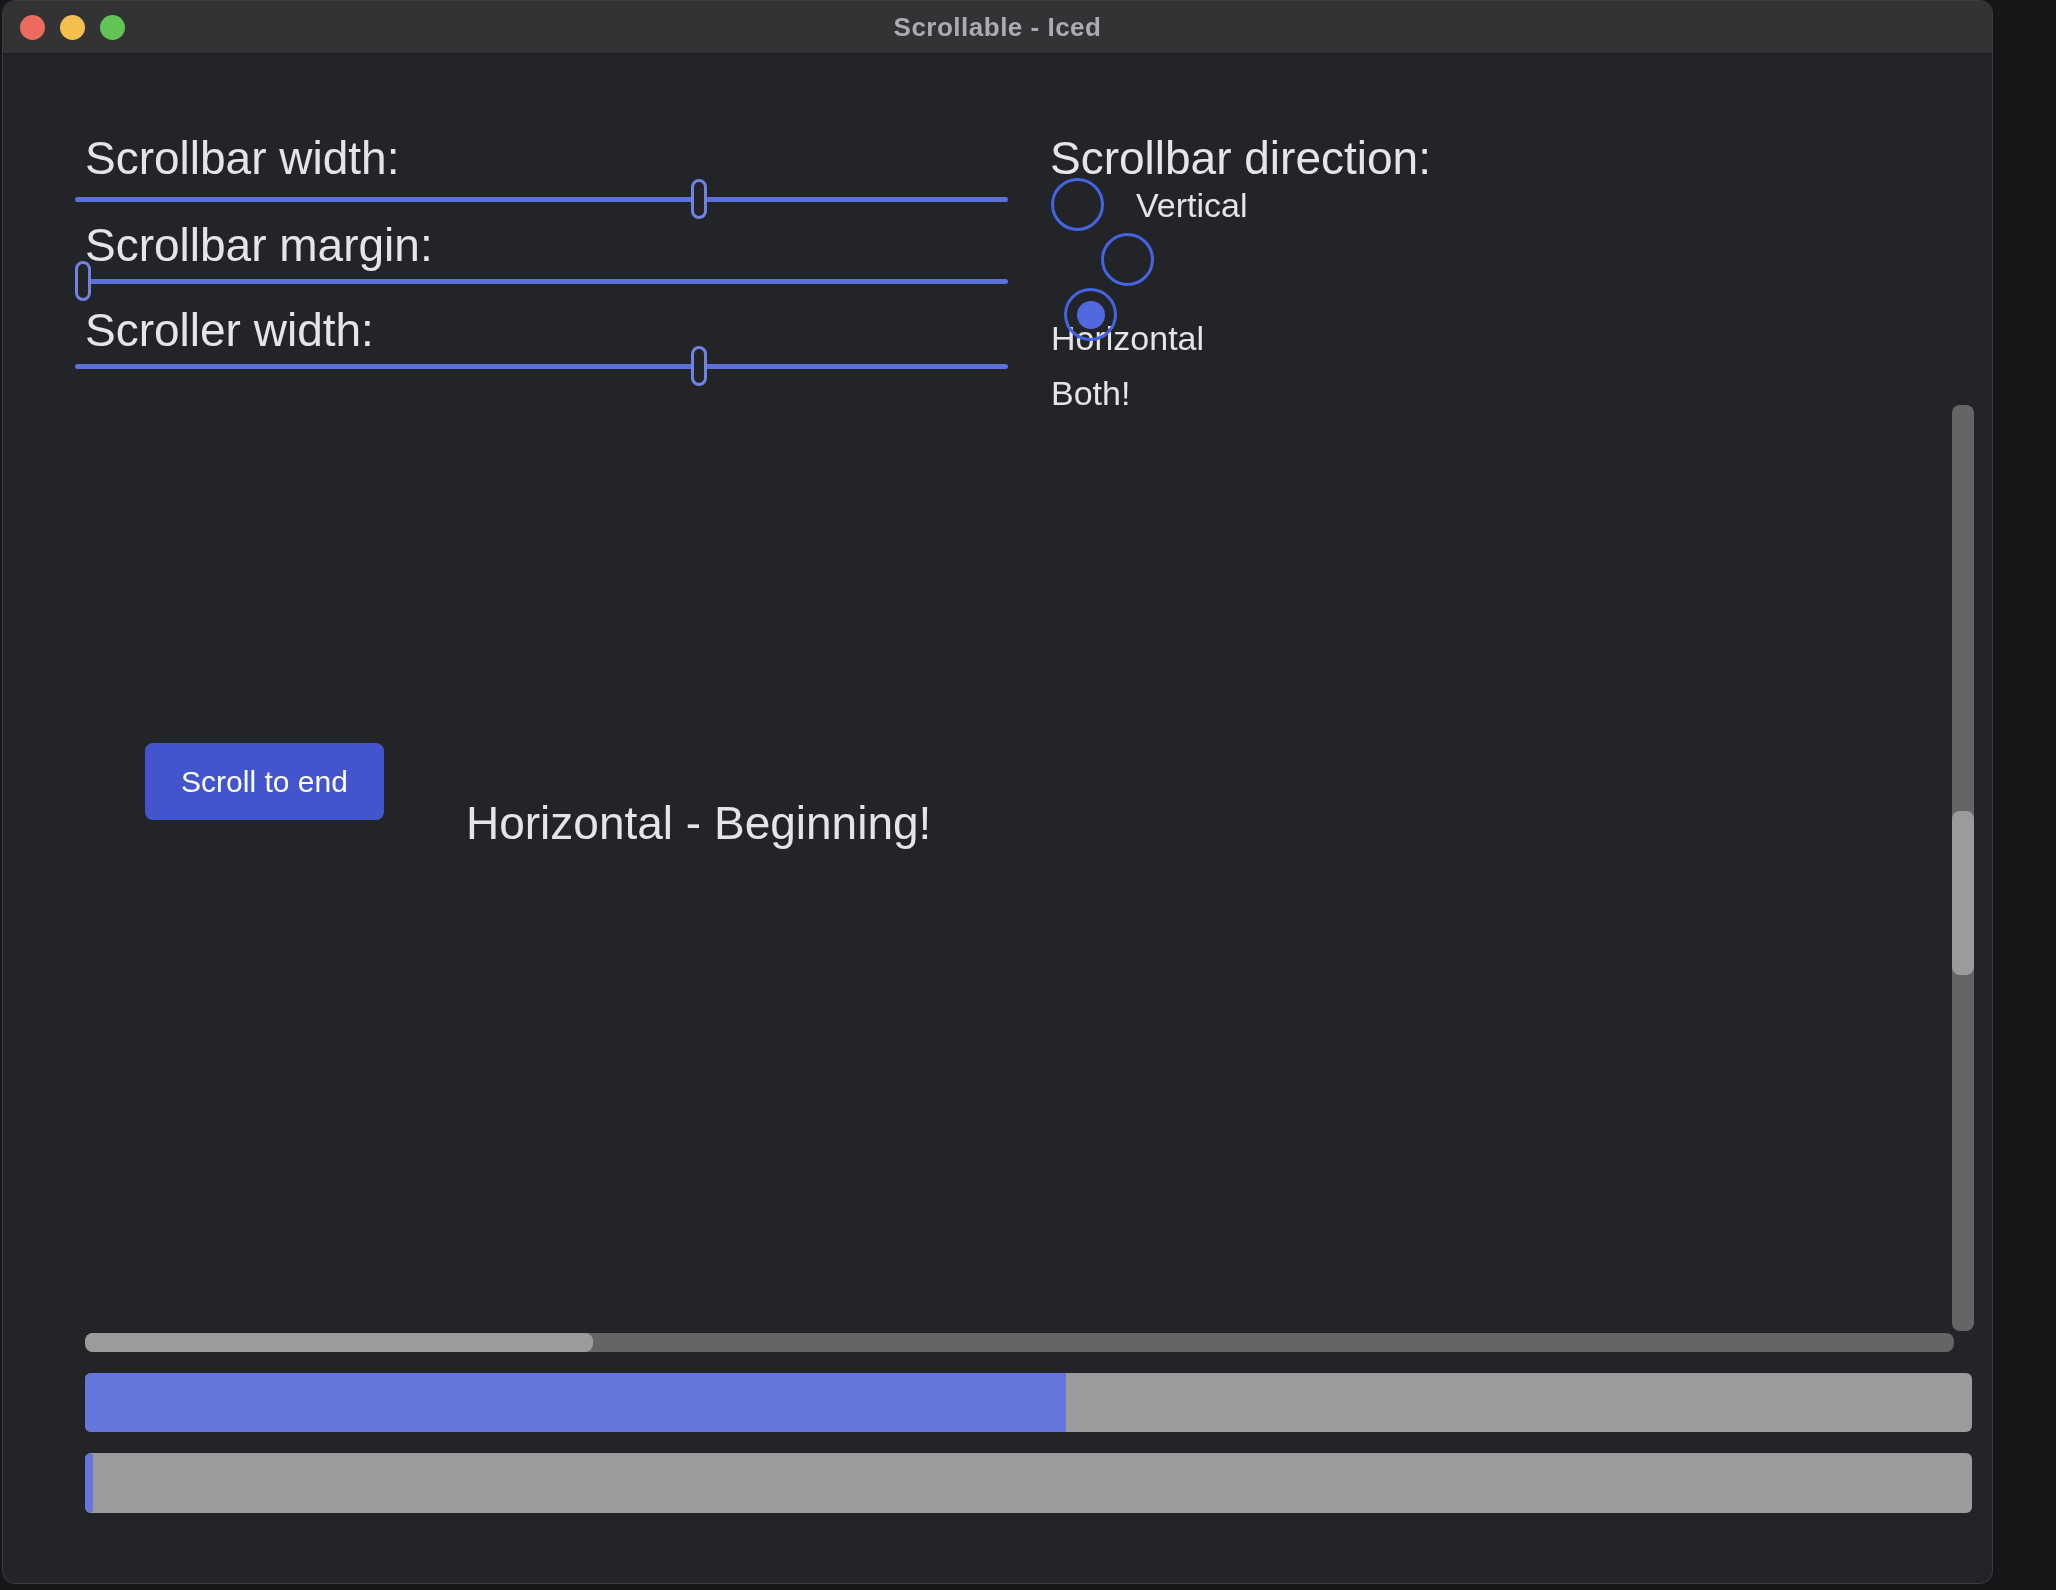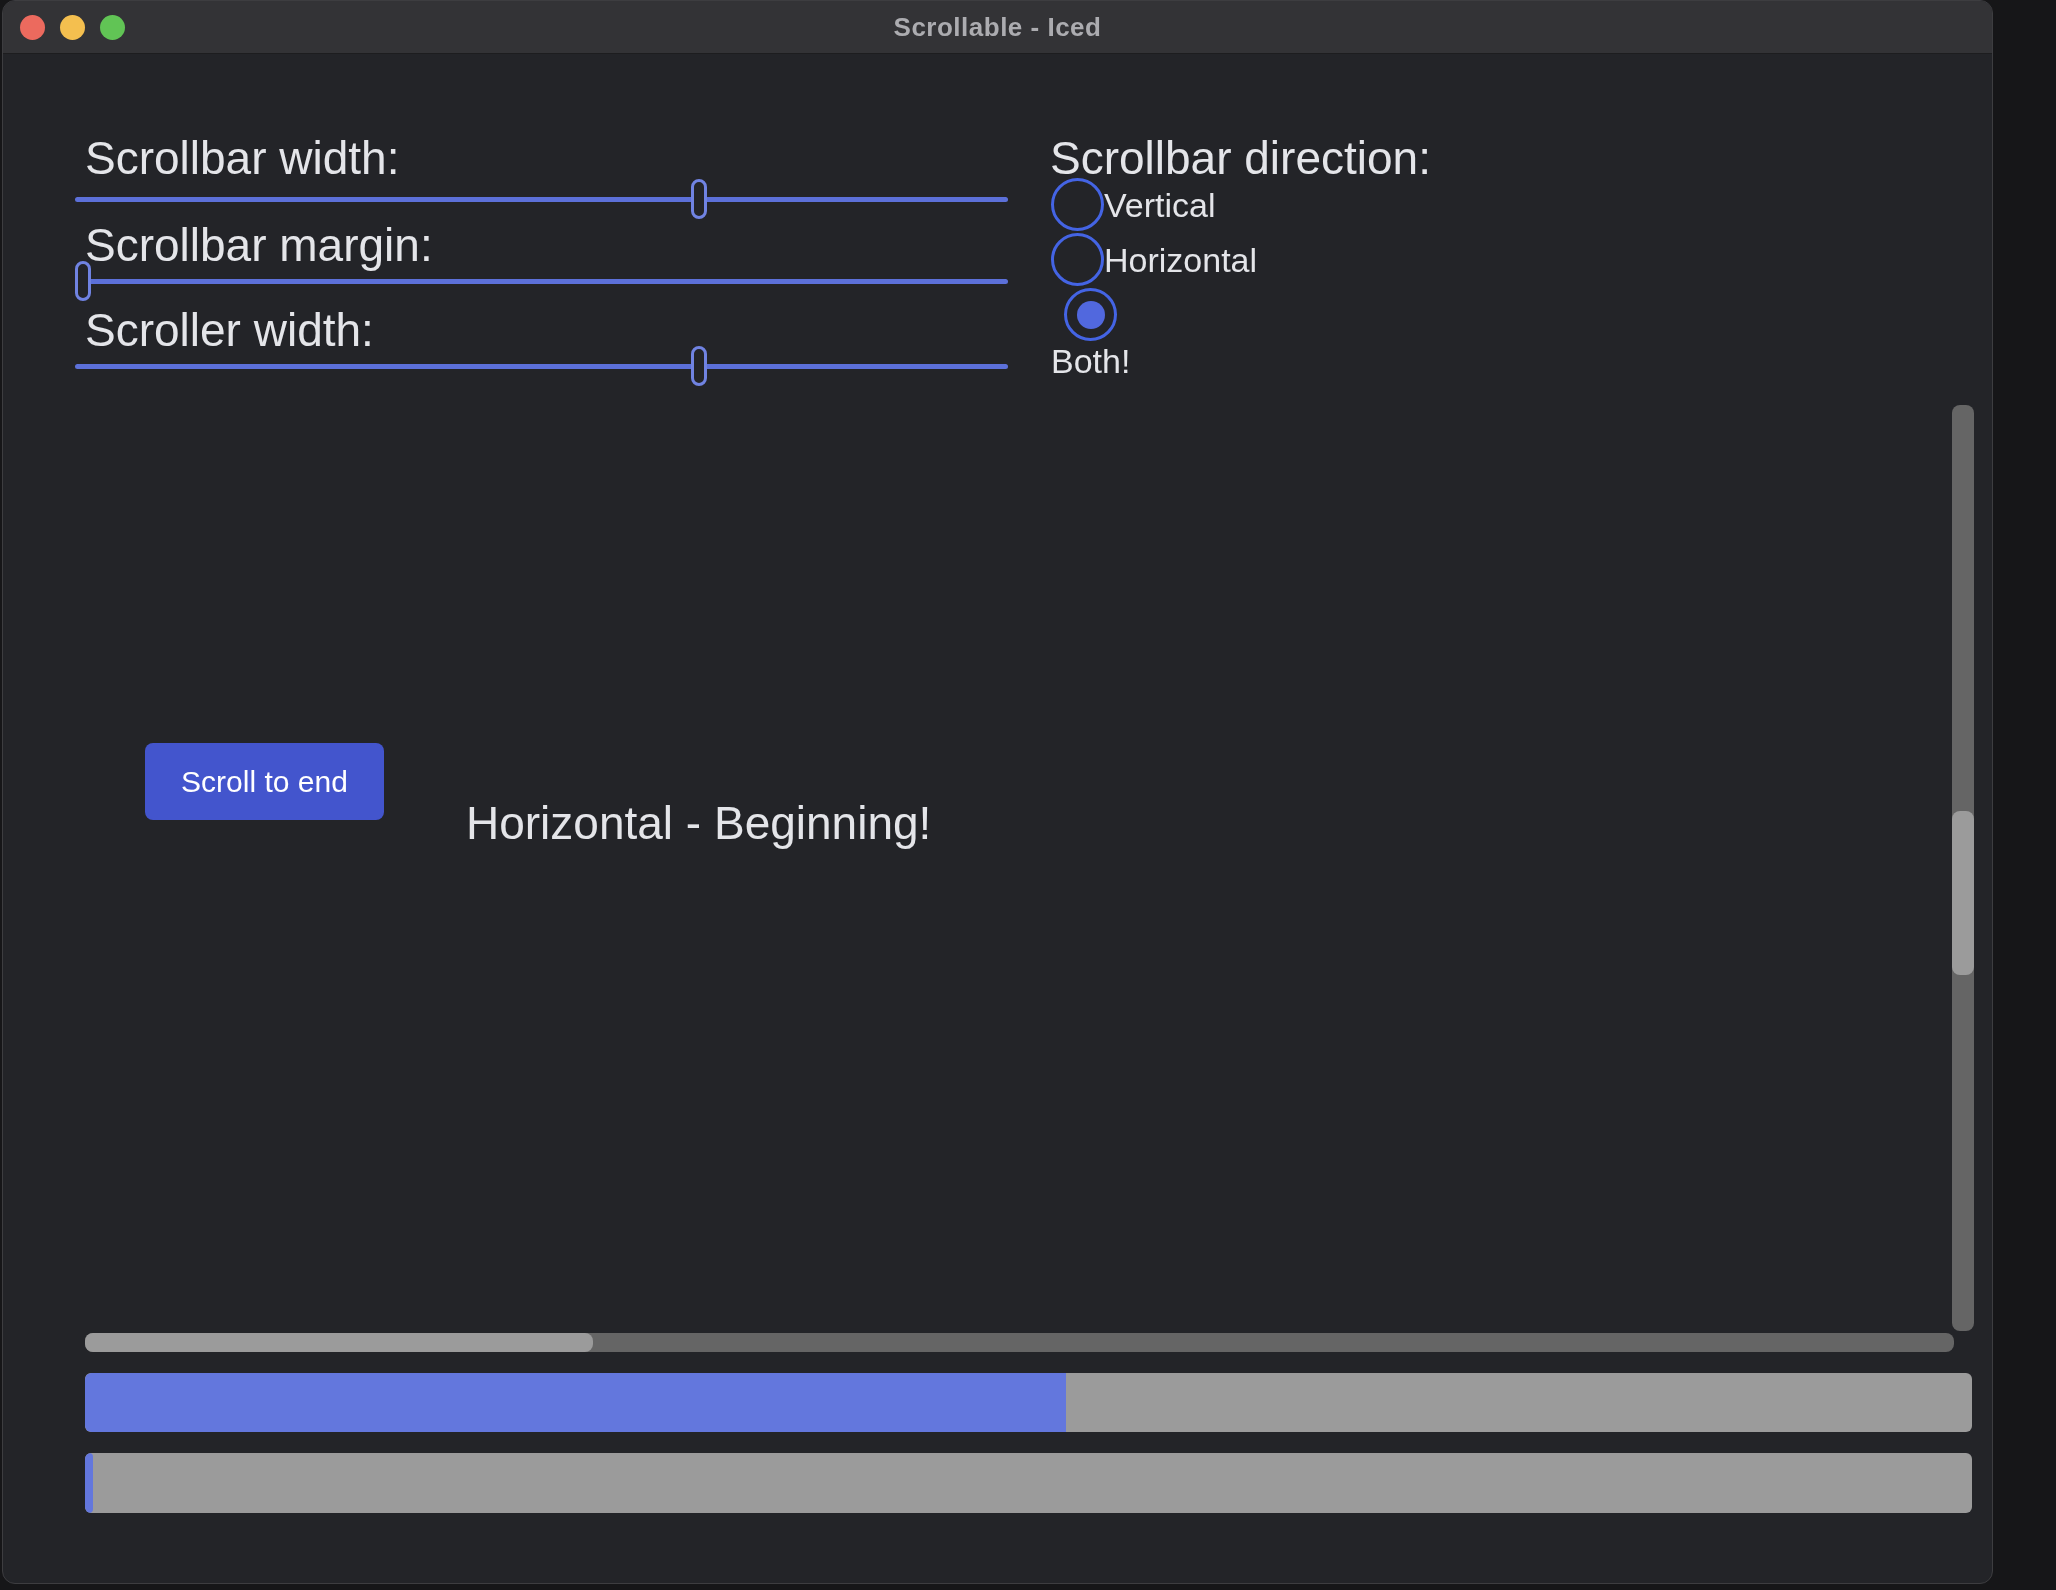--- a/index.html
+++ b/index.html
@@ -53,23 +53,23 @@
     border-radius:9px;
   }
   .slider-0{top:178px;}
   .slider-1{top:260px;}
   .slider-2{top:345px;}
   .lbl-0{left:82px;top:137px;}
   .lbl-1{left:82px;top:224px;}
   .lbl-2{left:82px;top:309px;}
   
   .dir-heading{left:1047px;top:137px;}
-  .radio-row{position:absolute;left:1048px;height:53px;display:flex;align-items:center;}
+  .radio-row{position:absolute;left:1048px;height:53px;display:flex;align-items:center;gap:32px;}
   .radio-row-0{top:177px;}
-  .radio-row-1{top:232px;}
+  .radio-row-1{top:232px;flex-direction:column;}
   .radio-row-2{top:287px;flex-direction:column;}
   .radio-circle{
     width:53px;height:53px;box-sizing:border-box;border-radius:50%;
     border:3px solid var(--radio-border,#4464e4);
     display:flex;align-items:center;justify-content:center;
     flex:0 0 auto;
   }
   .radio-circle .dot{
     width:28px;height:28px;border-radius:50%;
     background:var(--radio-dot,#5168de);

